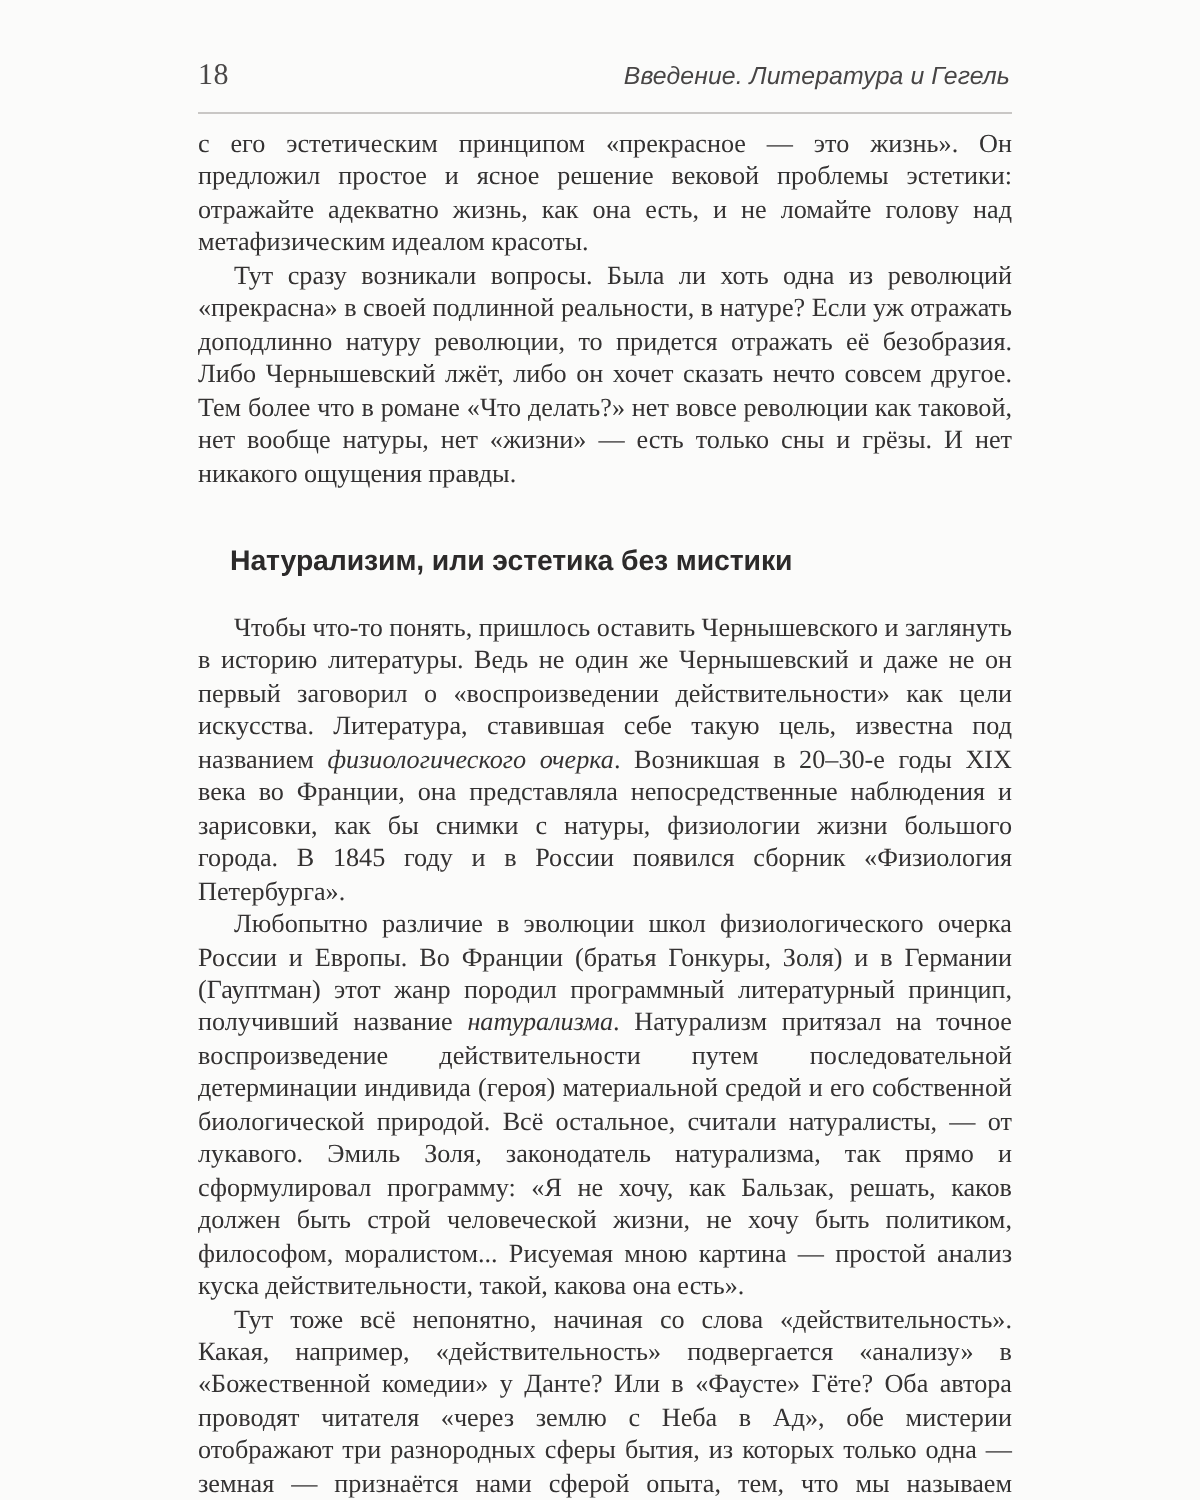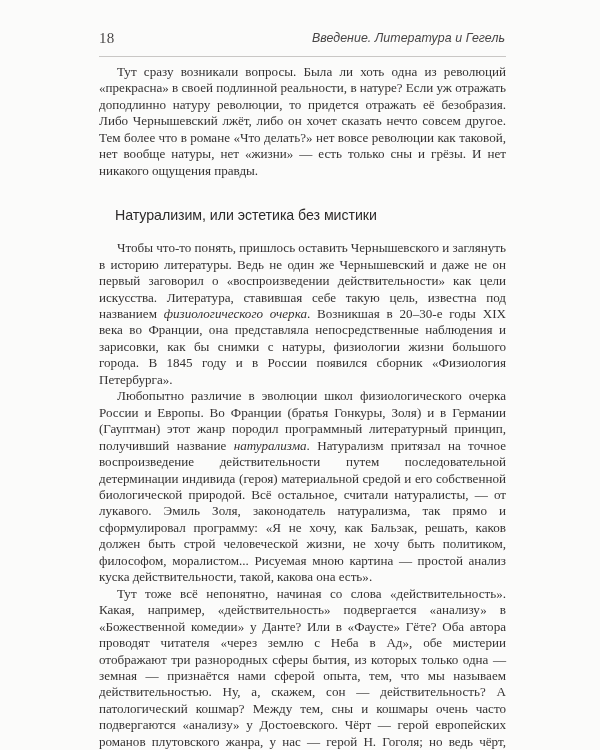--- a/index.html
+++ b/index.html
@@ -79,21 +79,21 @@
   }
   p.body.noindent {
     text-indent: 0;
   }
   p.body i, p.body em {
   }
 
   h2.section {
     margin: 0;
     font-family: "Liberation Sans", "DejaVu Sans", sans-serif;
-    font-weight: normal;
+    font-weight: bold;
     font-size: 14.2px;
     line-height: 18px;
     color: #2c2a2a;
     text-indent: 16px;
     letter-spacing: -0.05px;
     padding-top: 27px;
     padding-bottom: 16px;
   }
 </style>
 </head>
@@ -103,20 +103,21 @@
 
   <div class="running-head">
     <div class="folio">18</div>
     <div class="head-title">Введение. Литература и Гегель</div>
   </div>
 
   <div class="head-rule"></div>
 
   <div class="textblock">
 
+    <p class="body noindent">с его эстетическим принципом «прекрасное — это жизнь». Он предложил простое и ясное решение вековой проблемы эстетики: отражайте адекватно жизнь, как она есть, и не ломайте голову над метафизическим идеалом красоты.</p>
 
     <p class="body">Тут сразу возникали вопросы. Была ли хоть одна из революций «прекрасна» в своей подлинной реальности, в натуре? Если уж отражать доподлинно натуру революции, то придется отражать её безобразия. Либо Чернышевский лжёт, либо он хочет сказать нечто совсем другое. Тем более что в романе «Что делать?» нет вовсе революции как таковой, нет вообще натуры, нет «жизни» — есть только сны и грёзы. И нет никакого ощущения правды.</p>
 
     <h2 class="section">Натурализим, или эстетика без мистики</h2>
 
     <p class="body"><span>Чтобы что-то понять, пришлось оставить Чернышевского и заглянуть в историю литературы. Ведь не один же Чернышевский и даже не он первый заговорил о «воспроизведении действительности» как цели искусства. Литература, ставившая себе такую цель, известна под названием </span><i>физиологического очерка</i><span>. Возникшая в 20–30-е годы XIX века во Франции, она представляла непосредственные наблюдения и зарисовки, как бы снимки с натуры, физиологии жизни большого города. В 1845 году и в России появился сборник «Физиология Петербурга».</span></p>
 
     <p class="body"><span>Любопытно различие в эволюции школ физиологического очерка России и Европы. Во Франции (братья Гонкуры, Золя) и в Германии (Гауптман) этот жанр породил программный литературный принцип, получивший название </span><i>натурализма</i><span>. Натурализм притязал на точное воспроизведение действительности путем последовательной детерминации индивида (героя) материальной средой и его собственной биологической природой. Всё остальное, считали натуралисты, — от лукавого. Эмиль Золя, законодатель натурализма, так прямо и сформулировал программу: «Я не хочу, как Бальзак, решать, каков должен быть строй человеческой жизни, не хочу быть политиком, философом, моралистом... Рисуемая мною картина — простой анализ куска действительности, такой, какова она есть».</span></p>
 
     <p class="body">Тут тоже всё непонятно, начиная со слова «действительность». Какая, например, «действительность» подвергается «анализу» в «Божественной комедии» у Данте? Или в «Фаусте» Гёте? Оба автора проводят читателя «через землю с Неба в Ад», обе мистерии отображают три разнородных сферы бытия, из которых только одна — земная — признаётся нами сферой опыта, тем, что мы называем действительностью. Ну, а, скажем, сон — действительность? А патологический кошмар? Между тем, сны и кошмары очень часто подвергаются «анализу» у Достоевского. Чёрт — герой европейских романов плутовского жанра, у нас — герой Н. Гоголя; но ведь чёрт, прости-</p>

